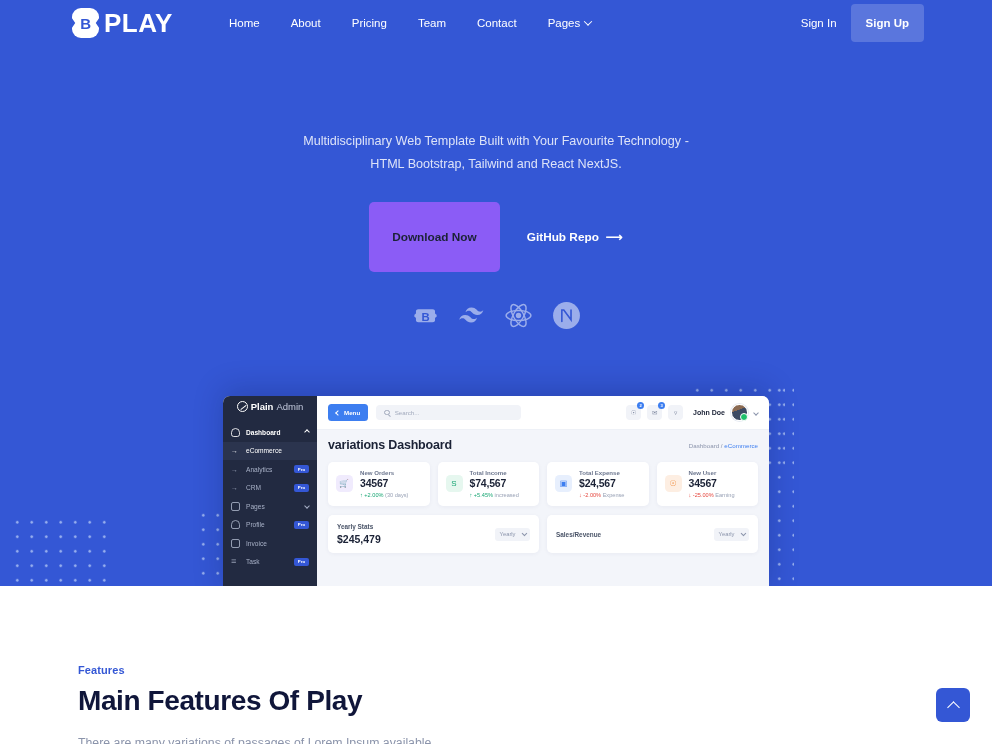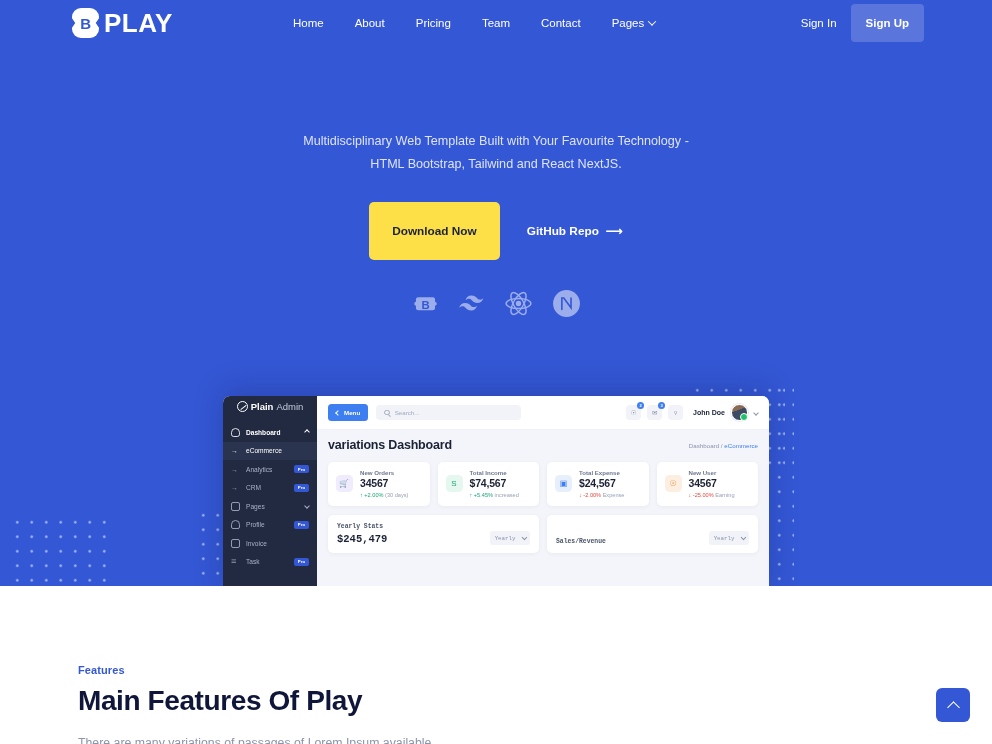--- a/index.html
+++ b/index.html
@@ -49,21 +49,21 @@
     color:#ffffff;
     font-size:26px;
     font-weight:700;
     letter-spacing:0.5px;
     line-height:1;
   }
   .nav-links {
     display:flex;
     align-items:center;
     gap:31px;
-    margin-left:120px;
+    margin-left:56px;
   }
   .nav-link {
     color:#ffffff;
     font-size:11.5px;
     font-weight:500;
     text-decoration:none;
     display:flex; align-items:center; gap:5px;
     white-space:nowrap;
     cursor:pointer;
   }
@@ -122,27 +122,27 @@
     margin:22px auto 0;
   }
   .hero-actions {
     margin-top:25px;
     display:flex;
     align-items:center;
     justify-content:center;
     gap:27px;
   }
   .btn-download {
-    background:#fde047;
+    background:#8b5cf6;
     color:#1b2236;
     font-size:11.8px;
     font-weight:600;
     border:none;
     border-radius:5px;
-    padding:22px 23px;
+    padding:28px 23px;
     cursor:pointer;
     font-family:inherit;
   }
   .link-repo {
     color:#ffffff;
     font-size:11.8px;
     font-weight:600;
     text-decoration:none;
     display:inline-flex;
     align-items:center;
@@ -332,21 +332,21 @@
   .mk-clabel { font-size:6.1px; color:#6d778f; font-weight:600; }
   .mk-cval { font-size:10.5px; font-weight:700; color:#1b2236; margin-top:1px; letter-spacing:-0.2px; }
   .mk-cdelta { font-size:5.6px; margin-top:3px; white-space:nowrap; }
   .mk-up { color:#17a673; }
   .mk-dn { color:#e5473f; }
   .mk-cdelta .mute { color:#98a1b5; }
   .mk-charts { display:flex; gap:8px; margin-top:9px; }
   .mk-chart {
     background:#fff; border-radius:5px; flex:1;
     padding:8px 9px; box-shadow:0 1px 4px rgba(30,45,90,0.05);
-    display:flex; align-items:flex-end;font-family:Liberation Mono, monospace;
+    display:flex; align-items:center;
   }
   .mk-chart .t { font-size:6.4px; font-weight:600; color:#4a5468; }
   .mk-chart .v { font-size:10.5px; font-weight:700; color:#1b2236; margin-top:3px; }
   .mk-sel {
     margin-left:auto; background:#f1f3f8; border-radius:3px;
     font-size:5.8px; color:#8b94ab;
     padding:3.5px 5px; display:flex; align-items:center; gap:6px;
   }
   .mk-sel .c { width:3.5px; height:3.5px; border-right:0.9px solid #8b94ab; border-bottom:0.9px solid #8b94ab; transform:rotate(45deg) translateY(-1px); }
 

